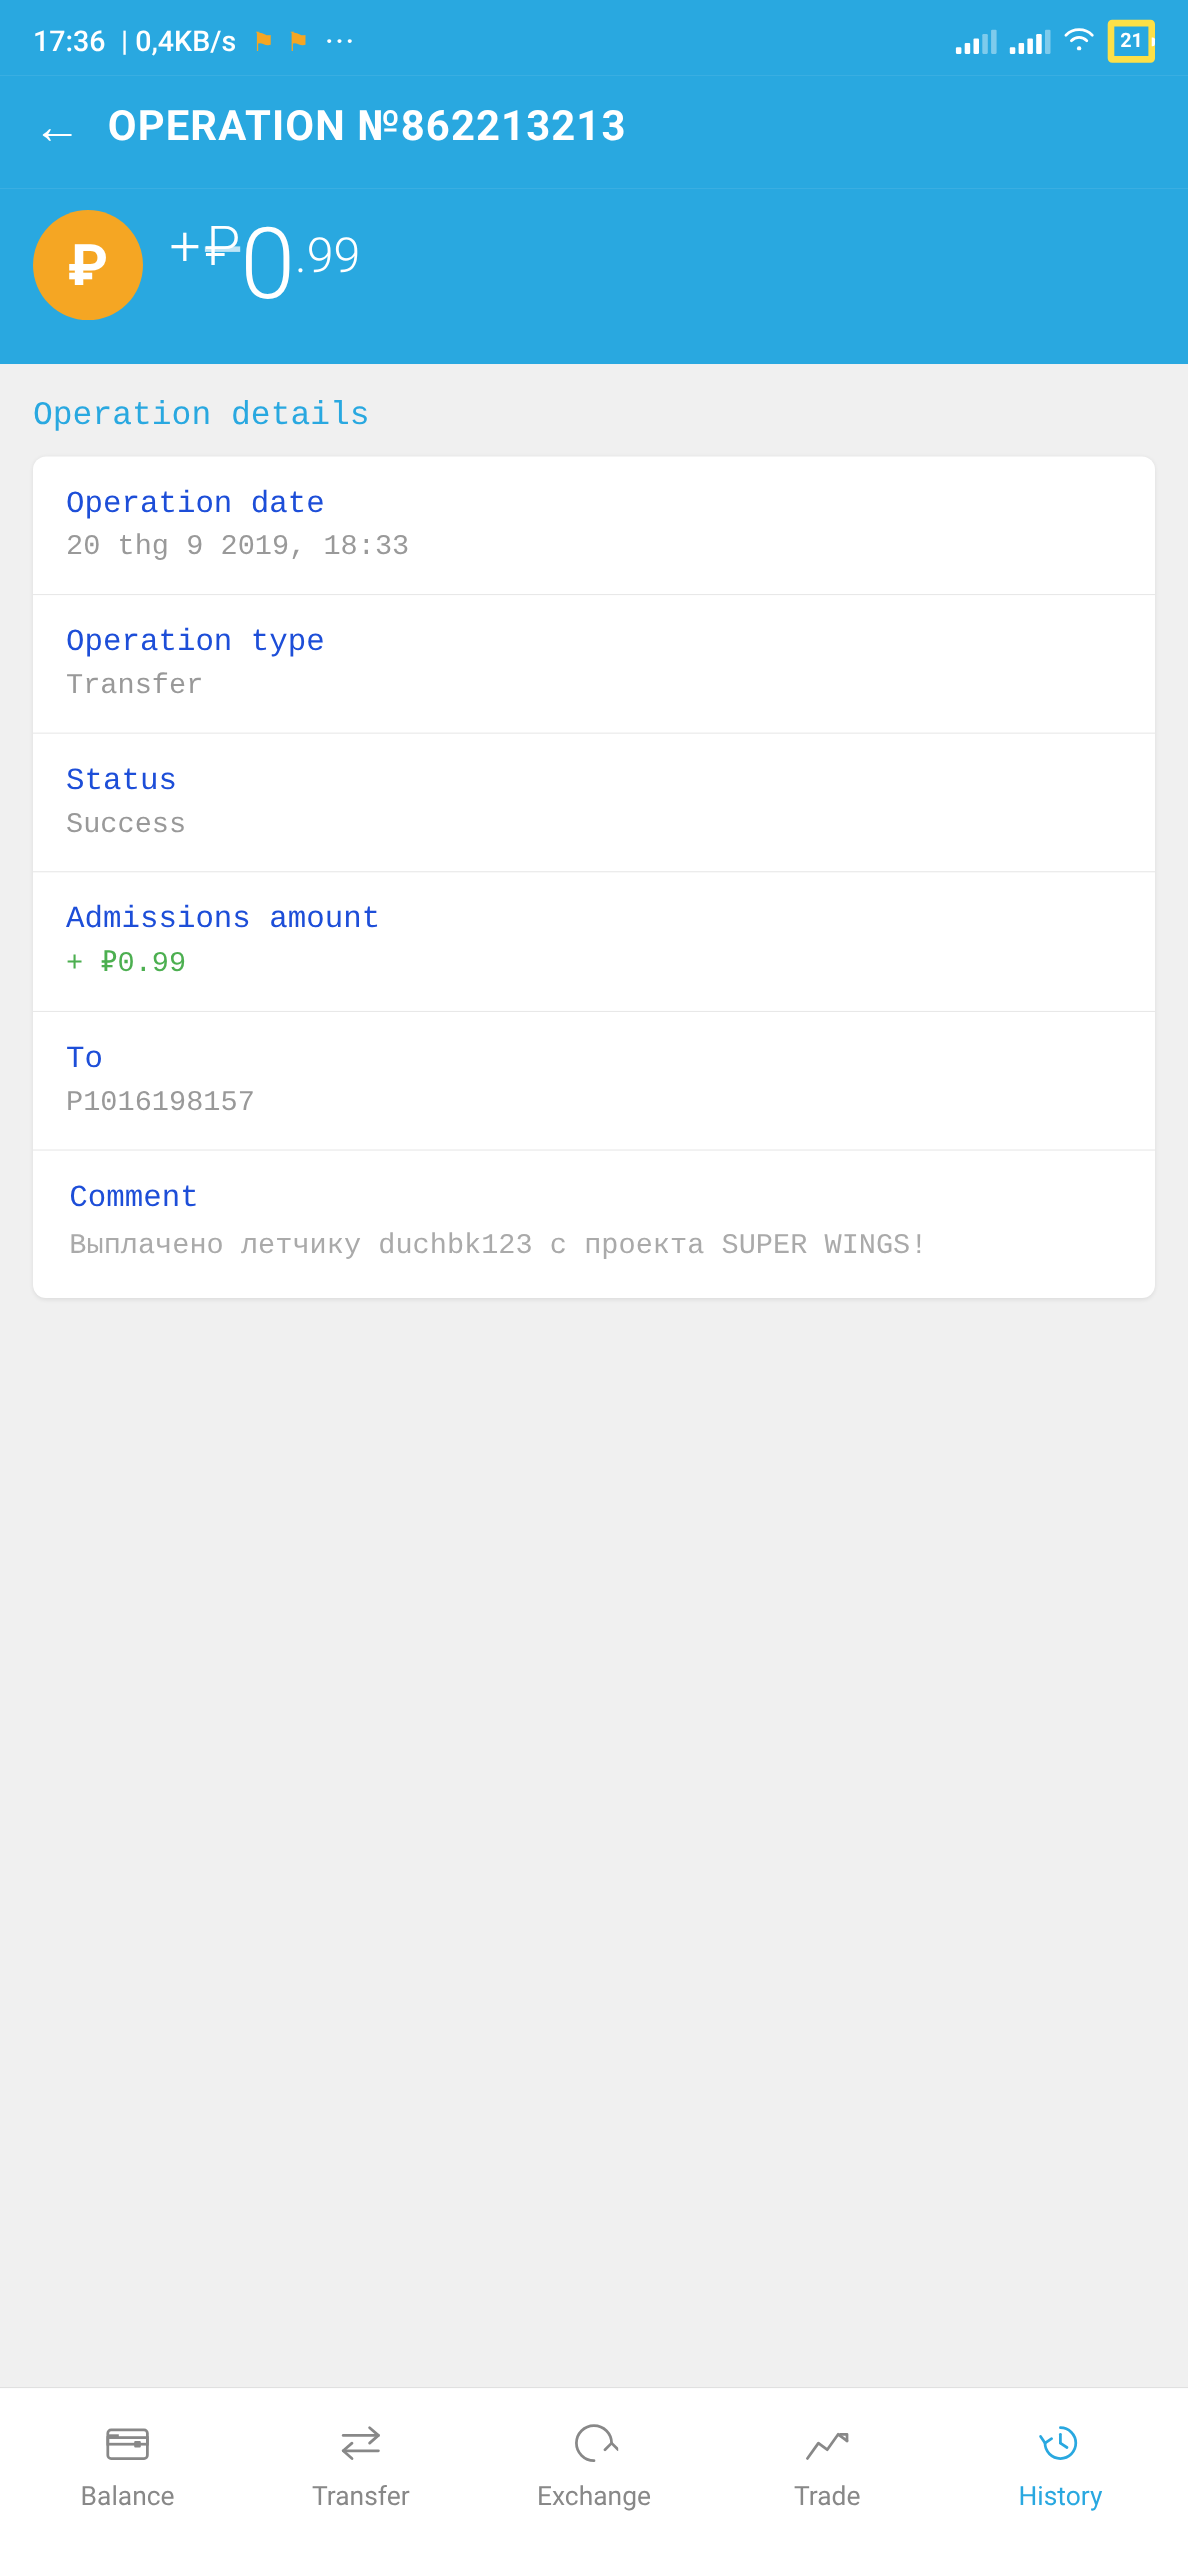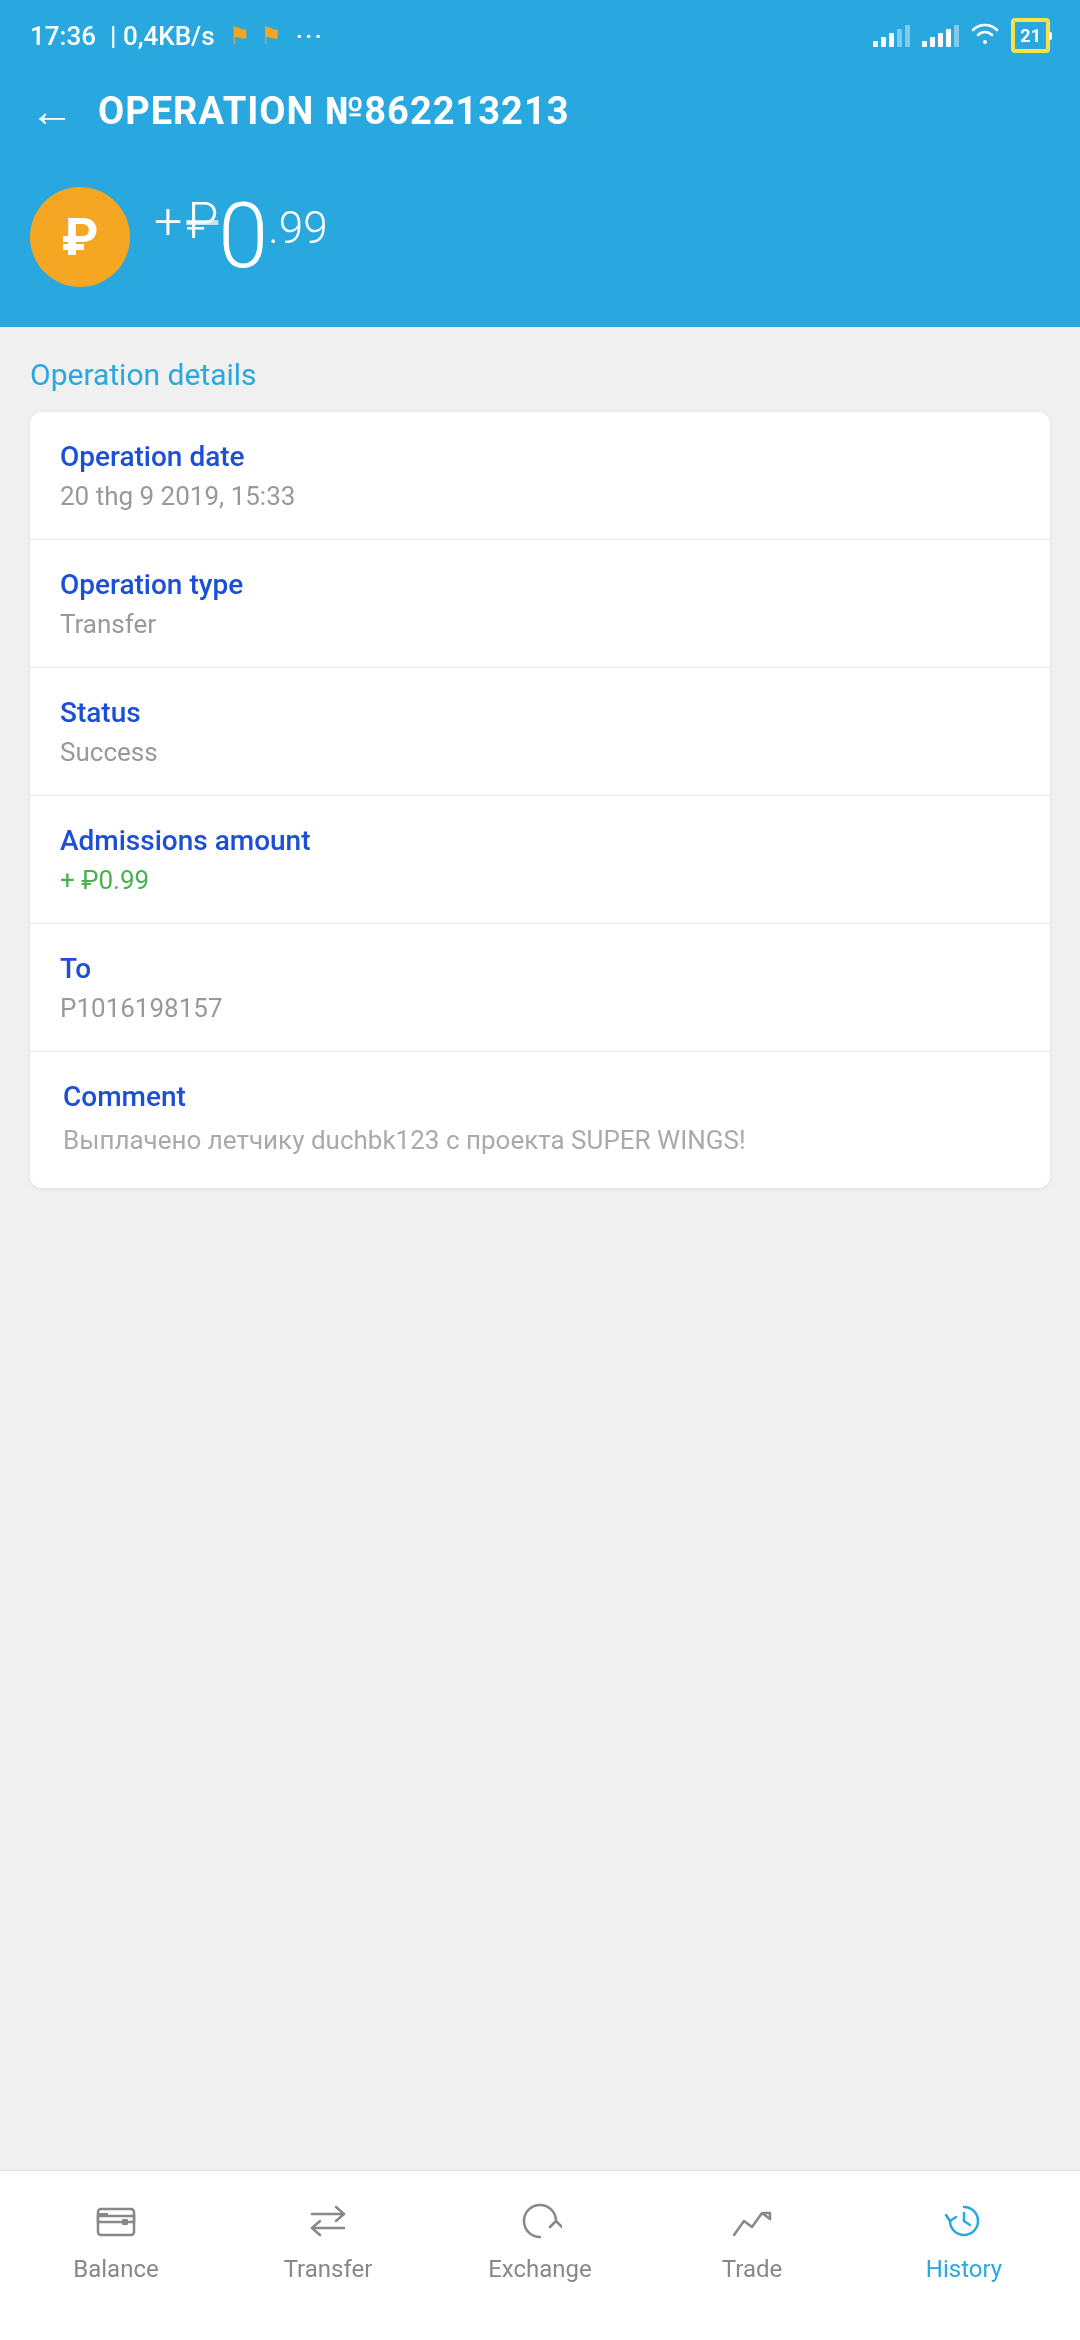--- a/index.html
+++ b/index.html
@@ -80,21 +80,21 @@
     .signal-bars2 .bar:nth-child(2) { height: 10px; }
     .signal-bars2 .bar:nth-child(3) { height: 14px; }
     .signal-bars2 .bar:nth-child(4) { height: 18px; }
     .signal-bars2 .bar:nth-child(5) { height: 22px; opacity: 0.4; }
 
     .wifi-icon {
       font-size: 24px;
     }
 
     .battery {
-      border: 4px solid #fde047;
+      border: 6px solid #fde047;
       border-radius: 4px;
       padding: 3px 5px;
       font-size: 18px;
       font-weight: bold;
       position: relative;
       display: flex;
       align-items: center;
     }
 
     .battery::after {
@@ -207,20 +207,21 @@
       font-weight: 300;
       margin-top: 10px;
       color: white;
     }
 
     
     .content {
       background: #f0f0f0;
       flex: 1;
       padding: 30px 30px;
+      font-family: Liberation Mono, monospace;
     }
 
     .section-title {
       color: #29a8e0;
       font-size: 30px;
       margin-bottom: 20px;
     }
 
     .details-card {
       background: white;
@@ -363,21 +364,21 @@
   </div>
 </div>
 
 <div class="content">
   <div class="section-title">Operation details</div>
 
   <div class="details-card">
 
     <div class="detail-row">
       <div class="detail-label">Operation date</div>
-      <div class="detail-value">20 thg 9 2019, 15:33</div>
+      <div class="detail-value">20 thg 9 2019, 18:33</div>
     </div>
 
     <div class="detail-row">
       <div class="detail-label">Operation type</div>
       <div class="detail-value">Transfer</div>
     </div>
 
     <div class="detail-row">
       <div class="detail-label">Status</div>
       <div class="detail-value">Success</div>

